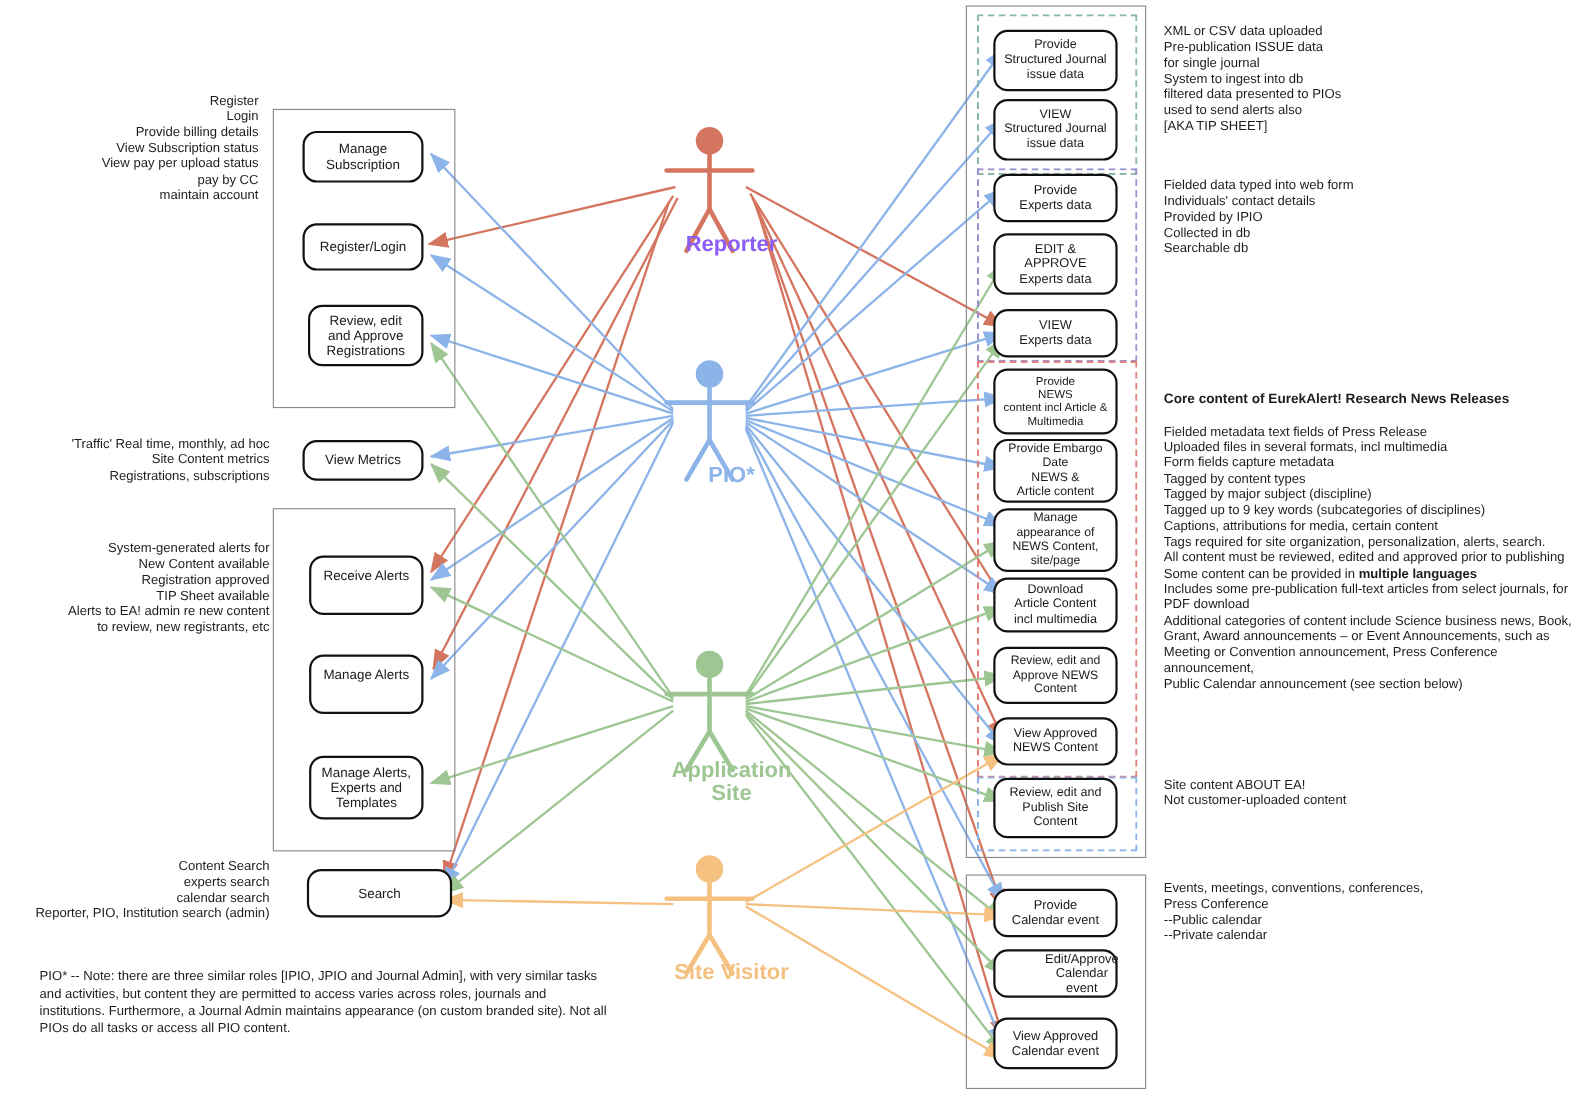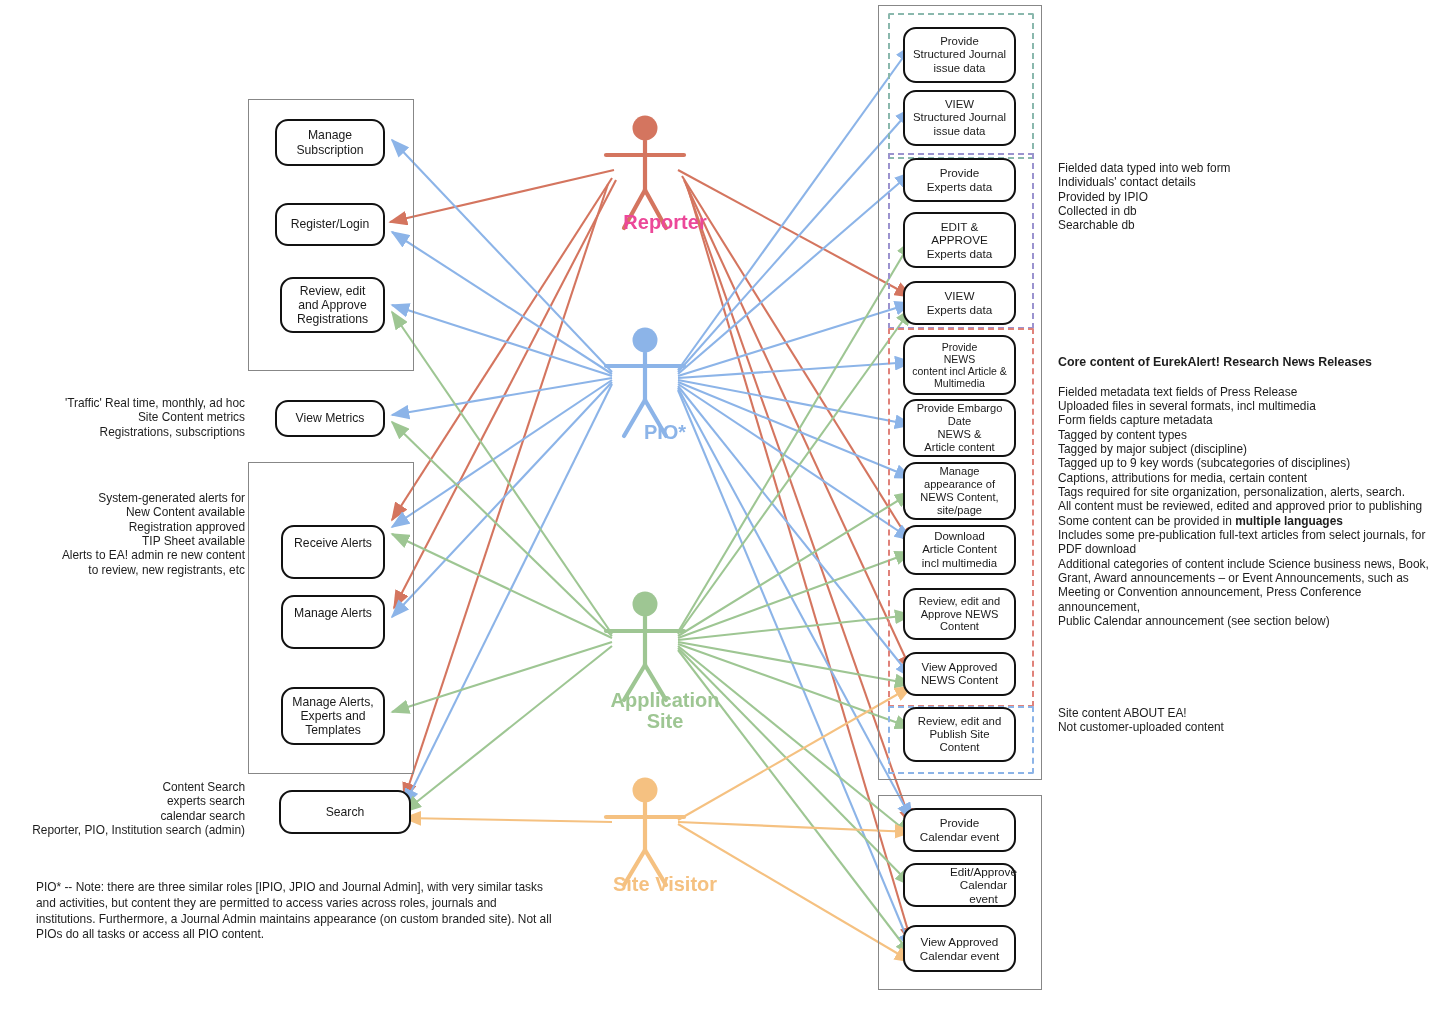--- a/index.html
+++ b/index.html
@@ -162,21 +162,21 @@
     <g stroke="#f5c181" stroke-width="4.2" fill="none" stroke-linecap="round">
       <circle cx="645" cy="790" r="12.5" fill="#f5c181" stroke="none"></circle>
       <line x1="645" y1="803" x2="645" y2="850"></line>
       <line x1="606" y1="817" x2="684" y2="817"></line>
       <line x1="645" y1="850" x2="624" y2="885"></line>
       <line x1="645" y1="850" x2="666" y2="885"></line>
     </g>
   </svg>
 
   <div class="actor" style="left:645px;top:212px;">
-    <div class="label" style="color:#ec4899;">Reporter</div>
+    <div class="label" style="color:#8b5cf6;">Reporter</div>
   </div>
   <div class="actor" style="left:645px;top:422px;">
     <div class="label" style="color:#8cb4e8;">PIO*</div>
   </div>
   <div class="actor" style="left:645px;top:690px;">
     <div class="label" style="color:#9ec693;white-space:pre-line;">Application
 Site</div>
   </div>
   <div class="actor" style="left:645px;top:874px;">
     <div class="label" style="color:#f5c181;">Site Visitor</div>
@@ -193,21 +193,21 @@
     <span style="white-space:pre-line;">Register/Login</span>
   </div>
   <div class="uc" style="left:280px;top:277px;width:105px;height:56px;">
     <span style="white-space:pre-line;">Review, edit
 and Approve
 Registrations</span>
   </div>
   <div class="uc" style="left:275px;top:400px;width:110px;height:37px;">
     <span style="white-space:pre-line;">View Metrics</span>
   </div>
-  <div class="uc" style="left:281px;top:505px;width:104px;height:54px;align-items:flex-start;padding-top:9px;margin-top:20px;">
+  <div class="uc" style="left:281px;top:505px;width:104px;height:54px;align-items:flex-start;padding-top:9px;">
     <span style="white-space:pre-line;">Receive Alerts</span>
   </div>
   <div class="uc" style="left:281px;top:595px;width:104px;height:54px;align-items:flex-start;padding-top:9px;">
     <span style="white-space:pre-line;">Manage Alerts</span>
   </div>
   <div class="uc" style="left:281px;top:687px;width:104px;height:58px;">
     <span style="white-space:pre-line;">Manage Alerts,
 Experts and
 Templates</span>
   </div>
@@ -289,35 +289,49 @@
   </div>
   <div class="uc" style="left:903px;top:863px;width:113px;height:44px;">
     <span style="white-space:pre-line;font-size:11.7px;margin-left:48px;">Edit/Approve
 Calendar event</span>
   </div>
   <div class="uc" style="left:903px;top:925px;width:113px;height:47px;">
     <span style="white-space:pre-line;font-size:11.7px;">View Approved
 Calendar event</span>
   </div>
 
+  <div class="note right-align" style="left:20px;top:84px;width:215px;">Register
+Login
+Provide billing details
+View Subscription status
+View pay per upload status
+pay by CC
+maintain account</div>
   <div class="note right-align" style="left:20px;top:396px;width:225px;">'Traffic' Real time, monthly, ad hoc
 Site Content metrics
 Registrations, subscriptions</div>
   <div class="note right-align" style="left:20px;top:491px;width:225px;">System-generated alerts for
 New Content available
 Registration approved
 TIP Sheet available
 Alerts to EA! admin re new content
 to review, new registrants, etc</div>
   <div class="note right-align" style="left:20px;top:780px;width:225px;">Content Search
 experts search
 calendar search
 Reporter, PIO, Institution search (admin)</div>
   <div class="note left-align" style="left:36px;top:880px;width:518px;line-height:1.33;white-space:normal;">PIO* -- Note: there are three similar roles [IPIO, JPIO and Journal Admin], with very similar tasks and activities, but content they are permitted to access varies across roles, journals and institutions. Furthermore, a Journal Admin maintains appearance (on custom branded site). Not all PIOs do all tasks or access all PIO content.</div>
 
+  <div class="note left-align" style="left:1058px;top:21px;width:290px;">XML or CSV data uploaded
+Pre-publication ISSUE data
+for single journal
+System to ingest into db
+filtered data presented to PIOs
+used to send alerts also
+[AKA TIP SHEET]</div>
   <div class="note left-align" style="left:1058px;top:161px;width:290px;">Fielded data typed into web form
 Individuals' contact details
 Provided by IPIO
 Collected in db
 Searchable db</div>
 
   <div class="note left-align" style="left:1058px;top:341px;width:378px;">
     <div class="hd">Core content of EurekAlert!  Research News Releases</div>
     <span>Fielded metadata text fields of Press Release
 Uploaded files in several formats, incl multimedia
@@ -332,14 +346,18 @@
     <span>Includes some pre-publication full-text articles from select journals, for
 PDF download
 Additional categories of content include Science business news, Book,
 Grant, Award announcements – or Event Announcements, such as
 Meeting or Convention announcement, Press Conference announcement,
 Public Calendar announcement (see section below)</span>
   </div>
 
   <div class="note left-align" style="left:1058px;top:706px;width:290px;">Site content ABOUT EA!
 Not customer-uploaded content</div>
+  <div class="note left-align" style="left:1058px;top:800px;width:300px;">Events, meetings, conventions, conferences,
+Press Conference
+--Public calendar
+--Private calendar</div>
 
 </div>
 
 </body></html>

